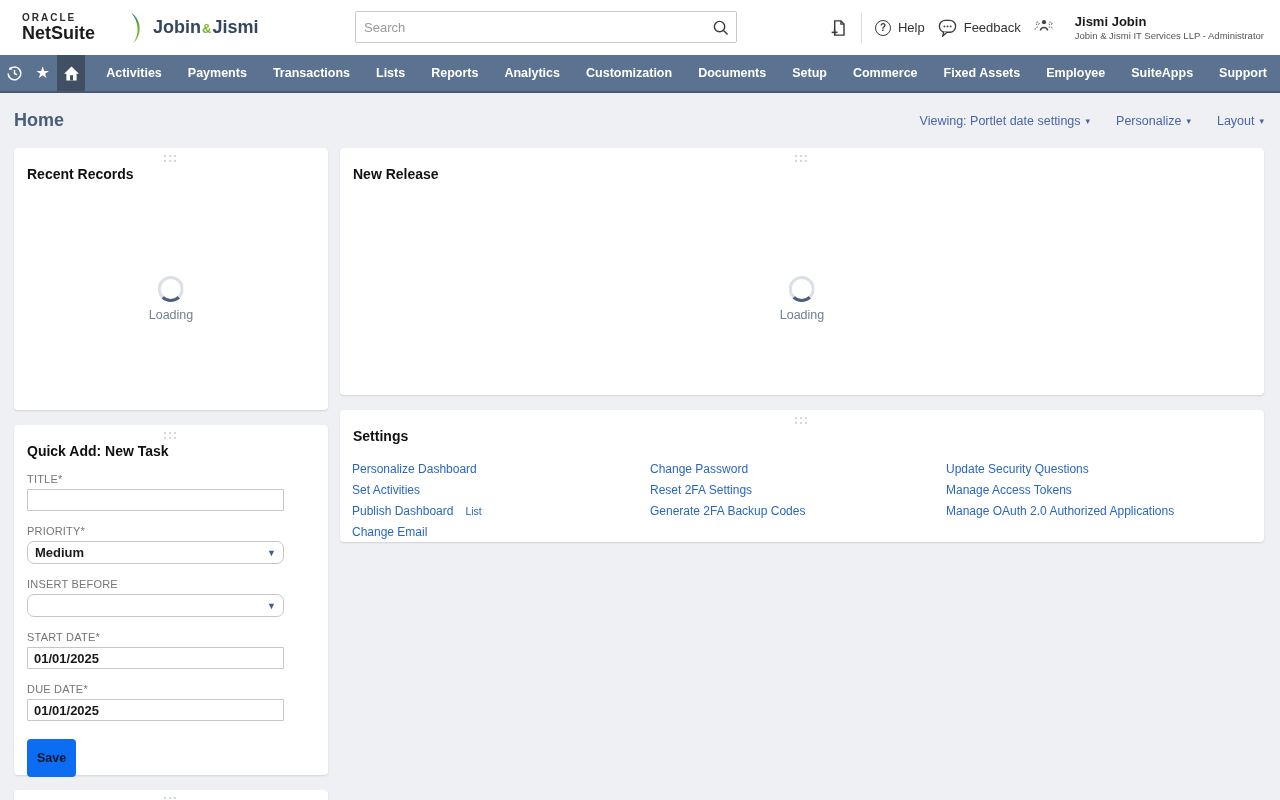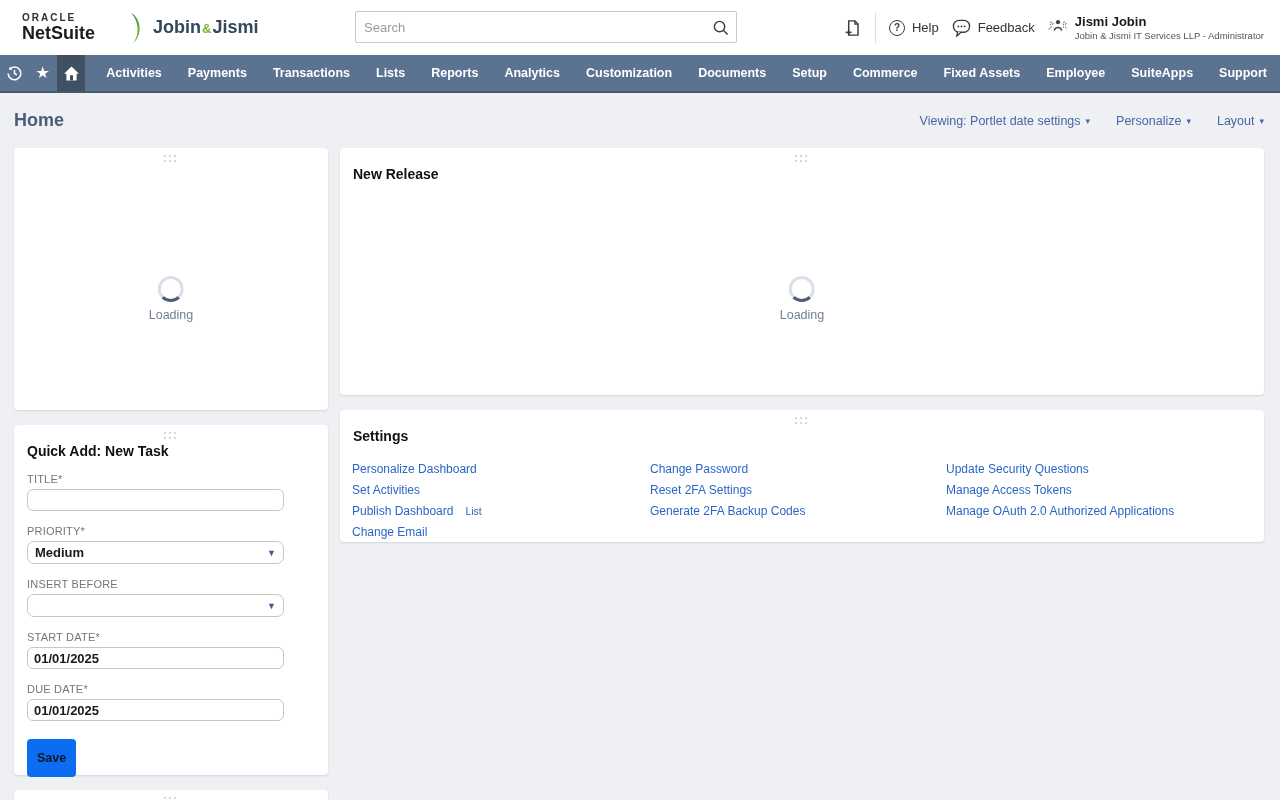--- a/index.html
+++ b/index.html
@@ -17,21 +17,21 @@
   .search-box { position:absolute; left:355px; top:11px; width:382px; height:32px; }
   .search-box input { width:100%; height:100%; border:1px solid #c9c9c9; border-radius:2px; padding:0 30px 0 8px;
      font-family:inherit; font-size:13px; color:#333; background:#fff; }
   .search-box input::placeholder { color:#9b9b9b; }
   .search-box .mag { position:absolute; right:8px; top:8px; }
   .topbar-right { position:absolute; right:16px; top:0; height:55px; display:flex; align-items:center; gap:13px; }
   .hdr-item { display:flex; align-items:center; gap:7px; font-size:13px; color:#333; cursor:pointer; }
   .vdiv { width:1px; height:30px; background:#ddd; }
   .q-circle { width:16px; height:16px; border:1.5px solid #3a3a3a; border-radius:50%; display:flex; align-items:center;
      justify-content:center; font-size:10px; font-weight:bold; color:#3a3a3a; }
-  .user-block { display:flex; align-items:flex-start; gap:7px; }
+  .user-block { display:flex; align-items:flex-start; gap:21px; }
   .user-text .uname { font-size:13px; font-weight:bold; color:#1a1a1a; line-height:1.25; }
   .user-text .urole { font-size:9.5px; color:#565656; white-space:nowrap; }
 
   
   .navbar { height:38px; background:var(--navbar,#5b7291); border-bottom:2px solid #48596f; display:flex; align-items:stretch; }
   .nav-icon-tab { width:34px; display:flex; align-items:center; justify-content:center; color:#fff; cursor:pointer; }
   .nav-icon-tab.active { background:var(--navbar_active,#414f63); }
   .nav-icon-tab .star-glyph { font-size:16px; line-height:1; }
   .nav-menu { display:flex; align-items:center; margin-left:8px; }
   .nav-item { color:#fff; font-size:12.5px; font-weight:600; padding:0 13px; cursor:pointer; text-decoration:none;
@@ -56,21 +56,21 @@
   .loader { position:absolute; left:50%; transform:translateX(-50%); text-align:center; }
   .rr-loader { top:128px; } .nr-loader { top:128px; }
   .spinner { width:26px; height:26px; border:3px solid #dbe0e8; border-bottom-color:#4e5f7b; border-radius:50%;
      margin:0 auto 6px auto; animation:spin 1.1s linear infinite; }
   @keyframes spin { to { transform:rotate(360deg); } }
   .loading-text { font-size:12.5px; color:#707f94; }
 
   
   .qa-body { padding:0 13px; }
   .field-label { display:block; margin-top:14px; font-size:11px; color:#757575; letter-spacing:.2px; }
-  .text-input { display:block; margin-top:4px; width:257px; height:22px; border:1px solid #c6c6c6; border-radius:6px;
+  .text-input { display:block; margin-top:4px; width:257px; height:22px; border:1px solid #c6c6c6; border-radius:1px;
      padding:0 6px; font-family:inherit; font-size:13px; font-weight:bold; color:#1a1a1a; background:#fff; }
   .select { margin-top:4px; width:257px; height:23px; border:1px solid #c6c6c6; border-radius:7px; background:#fff;
      display:flex; align-items:center; justify-content:space-between; padding:0 7px; cursor:pointer; }
   .select .sel-value { font-size:13px; font-weight:bold; color:#1a1a1a; }
   .select .tri { font-size:9px; color:#3f5d8c; }
   .save-btn { margin:18px 0 17px 0; background:var(--save,#0c6cf2); color:#0f172a; border:none; border-radius:4px;
      font-family:inherit; font-size:12.5px; font-weight:bold; padding:12px 10px; cursor:pointer; }
 
   
   .settings-grid { display:grid; grid-template-columns:298px 296px auto; padding:14px 12px 16px 12px; align-items:start; }
@@ -217,20 +217,21 @@
       <span class="caret">▾</span>
     </a>
   </span>
 </div>
 
 <div class="content">
   <div class="left-col">
 
     <div class="portlet" style="height:262px;">
       <span class="drag-dots"></span>
+      <div class="portlet-title">Recent Records</div>
       <div class="loader rr-loader">
         <div class="spinner"></div>
         <div class="loading-text">Loading</div>
       </div>
     </div>
 
     <div class="portlet" style="height:350px;">
       <span class="drag-dots"></span>
       <div class="portlet-title">Quick Add: New Task</div>
       <div class="qa-body">

